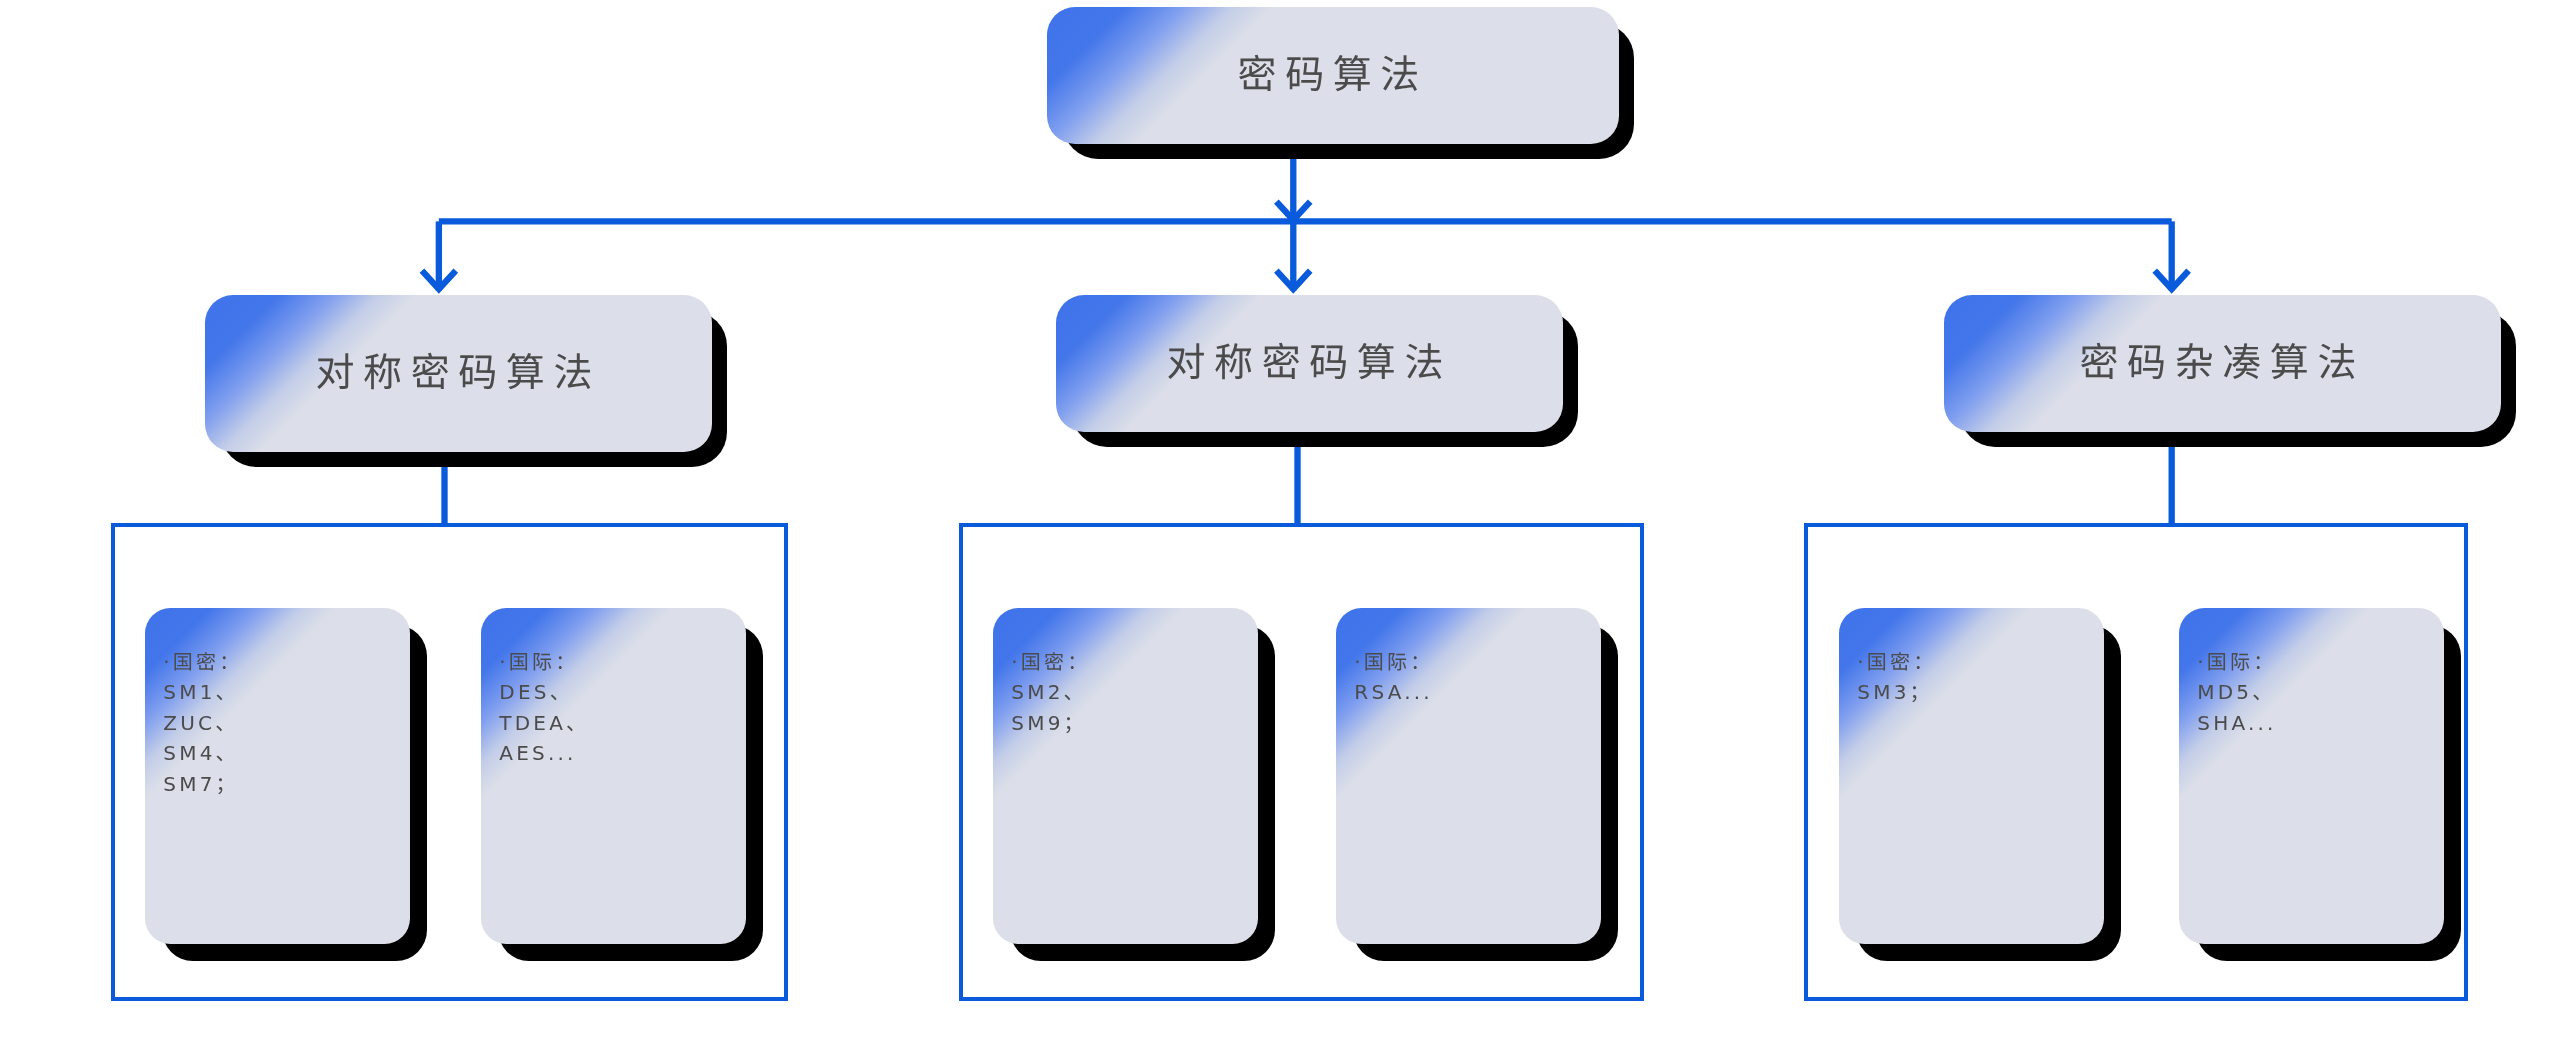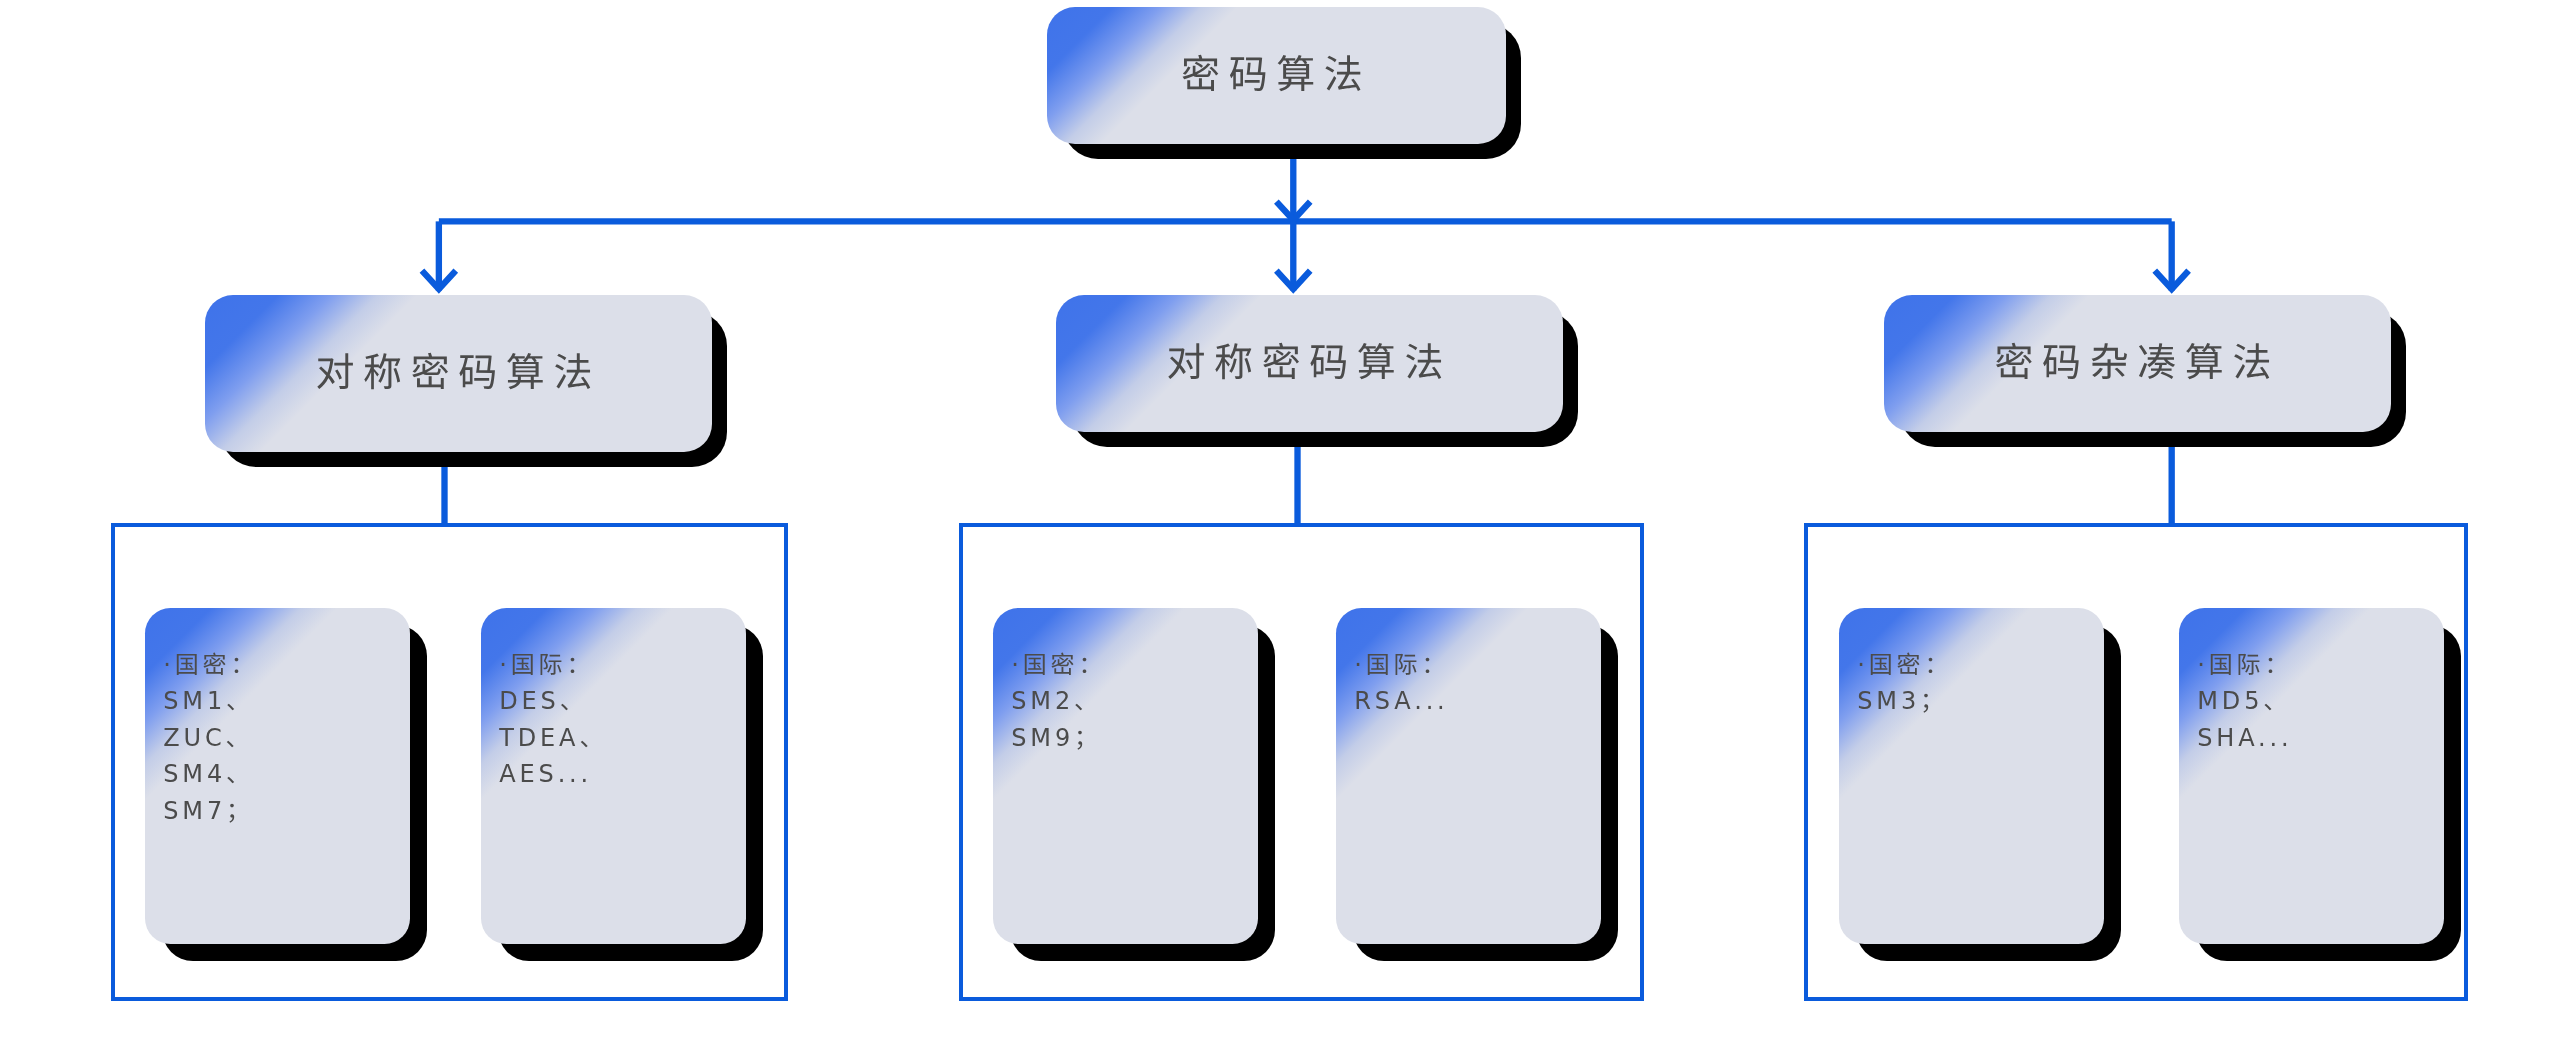--- a/index.html
+++ b/index.html
@@ -100,21 +100,21 @@
     border-radius: 31px;
   }
   .node-leaf .face {
     right: 17px;
     bottom: 17px;
     border-radius: 25.4px;
     align-items: flex-start;
     justify-content: flex-start;
   }
   .node-leaf .label {
-    font-size: 24px;
+    font-size: 20px;
     line-height: 1.52;
     letter-spacing: 0.16em;
     white-space: pre-line;
     text-align: left;
     padding: 39px 0 0 18.3px;
   }
 </style>
 </head>
 <body>
 
@@ -143,42 +143,42 @@
       <polyline points="598,384 622,410 646,384"></polyline>
       <polyline points="1810,384 1834,410 1858,384"></polyline>
       <polyline points="3056,384 3080,410 3104,384"></polyline>
     </g>
   </svg>
 
   <div class="group-frame" style="left:111px; top:523px; width:677px; height:478px;"></div>
   <div class="group-frame" style="left:959px; top:523px; width:685px; height:478px;"></div>
   <div class="group-frame" style="left:1804px; top:523px; width:664px; height:478px;"></div>
 
-  <div class="node node-head" style="left:1047px; top:7px; width:474px; height:152px;">
+  <div class="node node-head" style="left:1047px; top:7px; width:587px; height:152px;">
     <div class="shadow"></div>
     <div class="face">
       <span class="label">密码算法</span>
     </div>
   </div>
 
   <div class="node node-head" style="left:205px; top:295px; width:522px; height:172px;">
     <div class="shadow"></div>
     <div class="face">
       <span class="label">对称密码算法</span>
     </div>
   </div>
 
   <div class="node node-head" style="left:1056px; top:295px; width:522px; height:152px;">
     <div class="shadow"></div>
     <div class="face">
       <span class="label">对称密码算法</span>
     </div>
   </div>
 
-  <div class="node node-head" style="left:1884px; top:295px; width:522px; height:152px;">
+  <div class="node node-head" style="left:1944px; top:295px; width:572px; height:152px;">
     <div class="shadow"></div>
     <div class="face">
       <span class="label">密码杂凑算法</span>
     </div>
   </div>
 
   <div class="node node-leaf" style="left:145px; top:608px; width:282px; height:353px;">
     <div class="shadow"></div>
     <div class="face">
       <span class="label">·国密：

